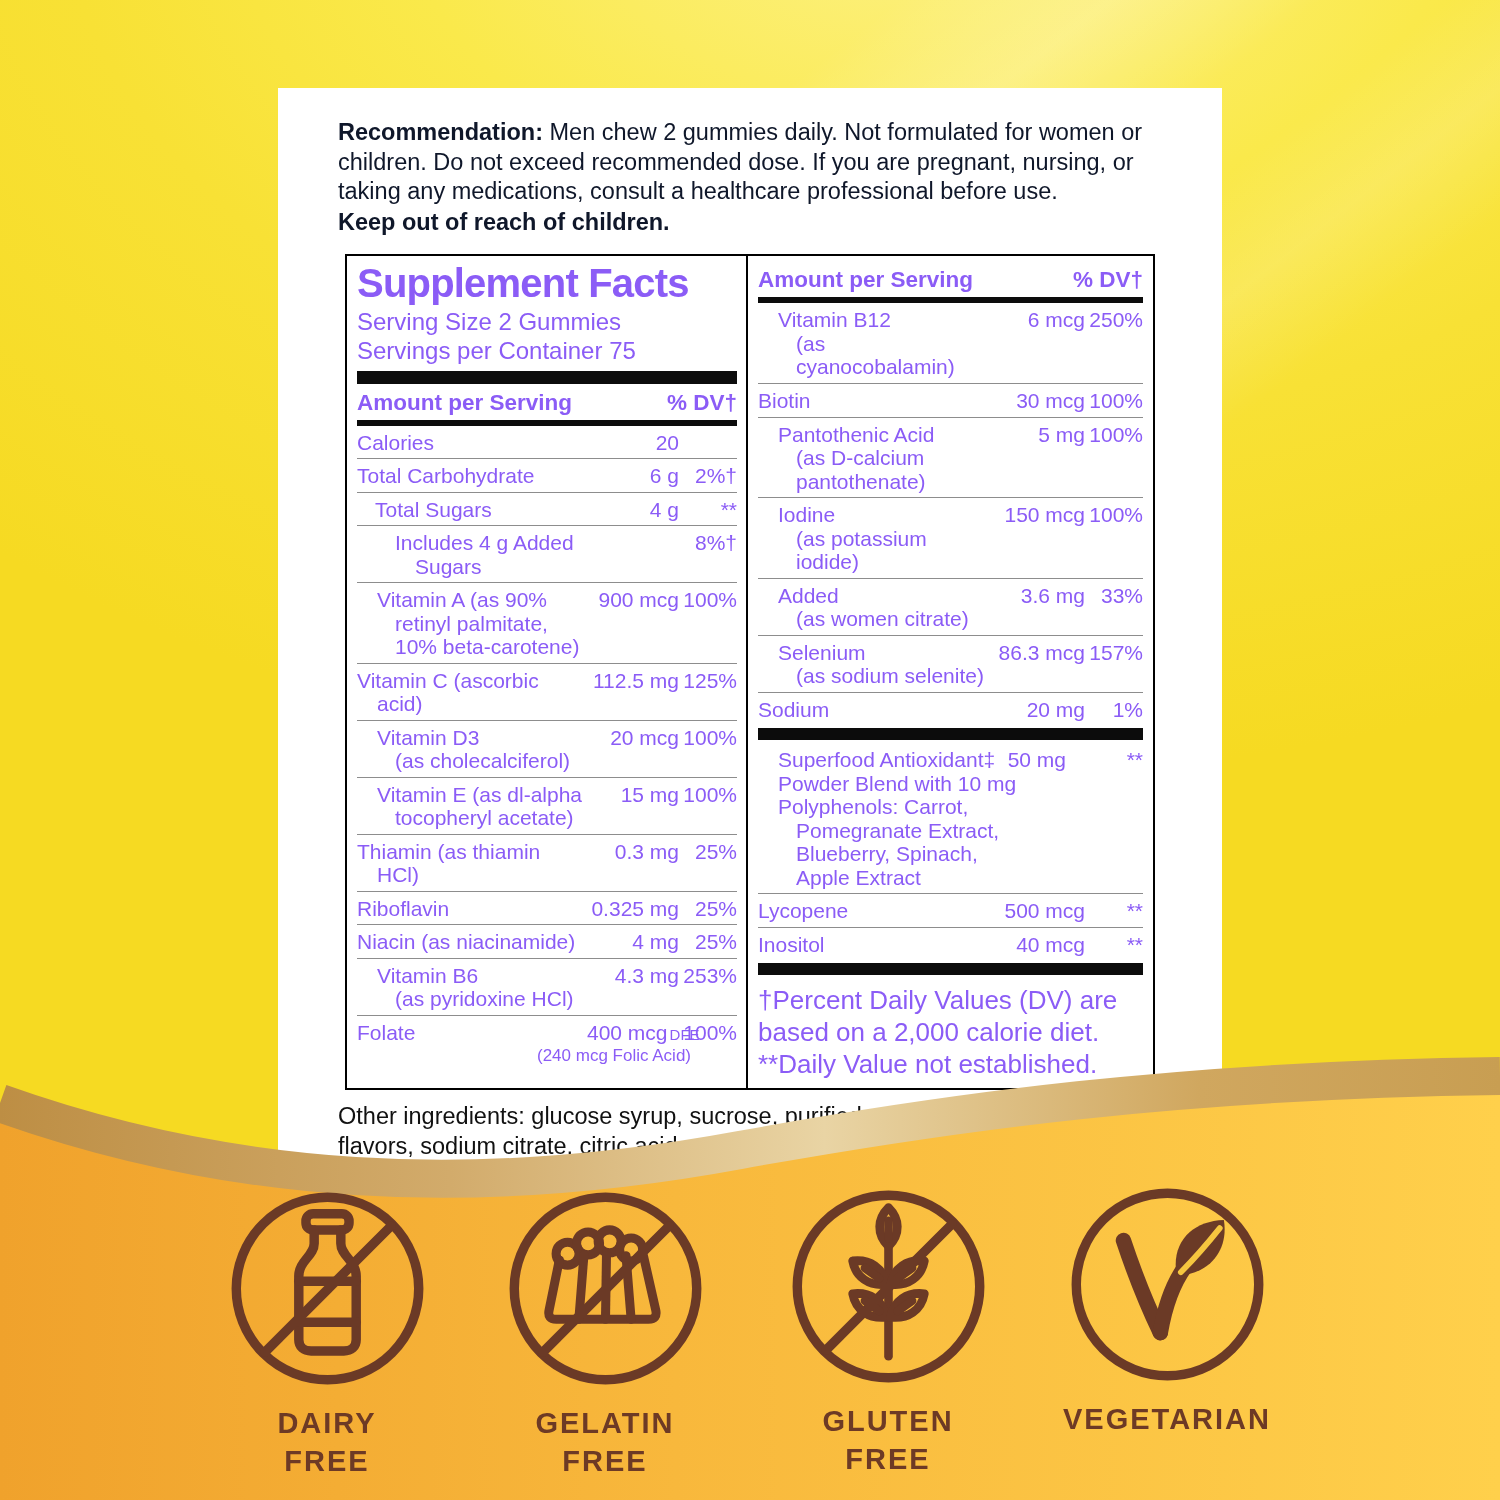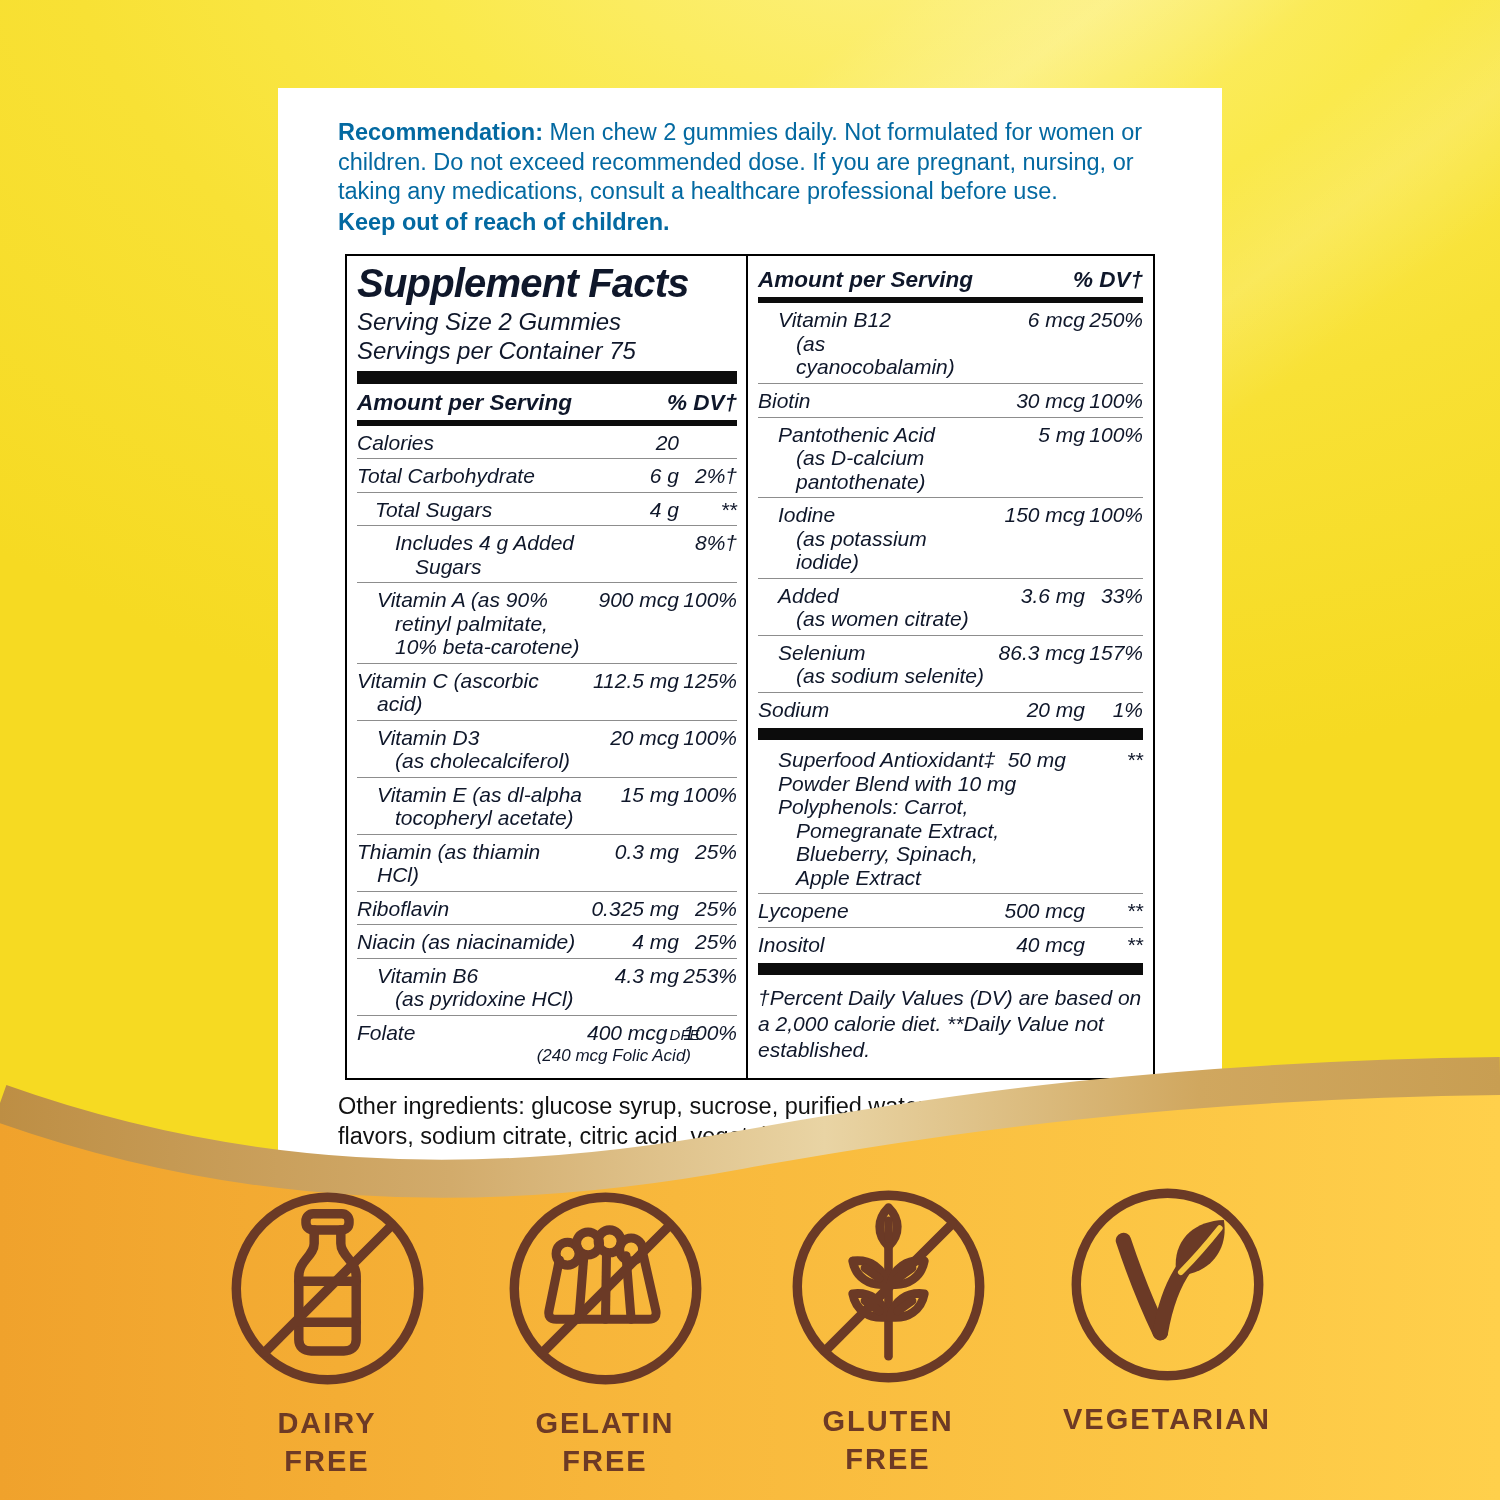--- a/index.html
+++ b/index.html
@@ -7,25 +7,25 @@
   #stage{position:relative;width:1500px;height:1500px;overflow:hidden;
     background:radial-gradient(ellipse 1400px 900px at 62% -8%, #fdf28a 0%, #fae94b 38%, #f8e135 62%, #f6da22 100%);}
   .ray{position:absolute;pointer-events:none;z-index:1;}
   #ray1{left:400px;top:-200px;width:1600px;height:260px;transform:rotate(-38deg);
     background:linear-gradient(to bottom,rgba(255,255,255,0),rgba(255,255,255,.22),rgba(255,255,255,0));}
   #ray2{left:200px;top:300px;width:1800px;height:200px;transform:rotate(-38deg);
     background:linear-gradient(to bottom,rgba(255,255,255,0),rgba(255,255,255,.14),rgba(255,255,255,0));}
 
   
   #panel{position:absolute;left:278px;top:88px;width:944px;height:1120px;background:#ffffff;z-index:2;}
-  #recommendation{margin:30px 56px 0 60px;width:828px;font-size:23.5px;line-height:1.26;color:#0369a1;}
+  #recommendation{margin:30px 56px 0 60px;width:828px;font-size:23.5px;line-height:1.26;color:#0f172a;}
   #recommendation .warn{font-weight:bold;margin-top:1px;}
 
   
-  #facts{display:flex;margin:17px 8px 0 67px;width:810px;border:2.5px solid #000;box-sizing:border-box;background:#fff;color:#0f172a;font-style:italic;}
+  #facts{display:flex;margin:17px 8px 0 67px;width:810px;border:2.5px solid #000;box-sizing:border-box;background:#fff;color:#8b5cf6;}
   .col{box-sizing:border-box;padding:5px 9px 8px 10px;}
   #col-left{width:399px;}
   #col-right{width:406px;border-left:2.5px solid #000;}
   #sf-title{font-weight:bold;font-size:40px;letter-spacing:-.8px;line-height:1.05;margin:1px 0 4px;}
   .serving-line{font-size:24px;line-height:1.17;}
   .bar{background:#0c0c0c;}
   .bar-thick{height:13px;margin-top:6px;}
   .bar-med{height:6px;}
   .bar-sep{height:12px;margin:3px 0;}
   .colhead{display:flex;justify-content:space-between;font-weight:bold;font-size:22.5px;padding:6px 0 4px;}
@@ -38,21 +38,21 @@
   #col-right .ramt{width:100px;}
   .rdv{width:58px;text-align:right;white-space:nowrap;}
   .rsuffix{font-size:15px;margin-left:2px;}
   .rsub{font-size:17px;text-align:right;padding:0 46px 4px 0;margin-top:-2px;}
   .row.ind1 .rname{padding-left:38px;}
   .row.ind2 .rname{padding-left:58px;}
   .row.wide{display:block;position:relative;}
   .row.wide .ramt{position:absolute;top:5px;left:208px;width:auto;}
   .row.wide .rdv{position:absolute;top:5px;right:0;}
   .row.wide .rname{padding-right:0;}
-  #sf-footnote{font-size:21px;line-height:1.22;padding-top:7px;}
+  #sf-footnote{font-size:26px;line-height:1.22;padding-top:7px;}
   #ingredients{margin:12px 56px 0 60px;width:828px;font-size:23.5px;line-height:1.27;color:#111;}
 
   
   #wave{position:absolute;left:0;top:1030px;width:1500px;height:470px;z-index:5;}
 
   
   .badge{position:absolute;width:260px;text-align:center;z-index:6;}
   .badge svg{display:block;margin:0 auto;}
   .badge-label{margin-top:14px;font-weight:bold;font-size:29px;letter-spacing:2px;line-height:1.3;color:#6d3a25;white-space:pre-line;}
   #badge-dairy{left:197px;top:1186px;}

